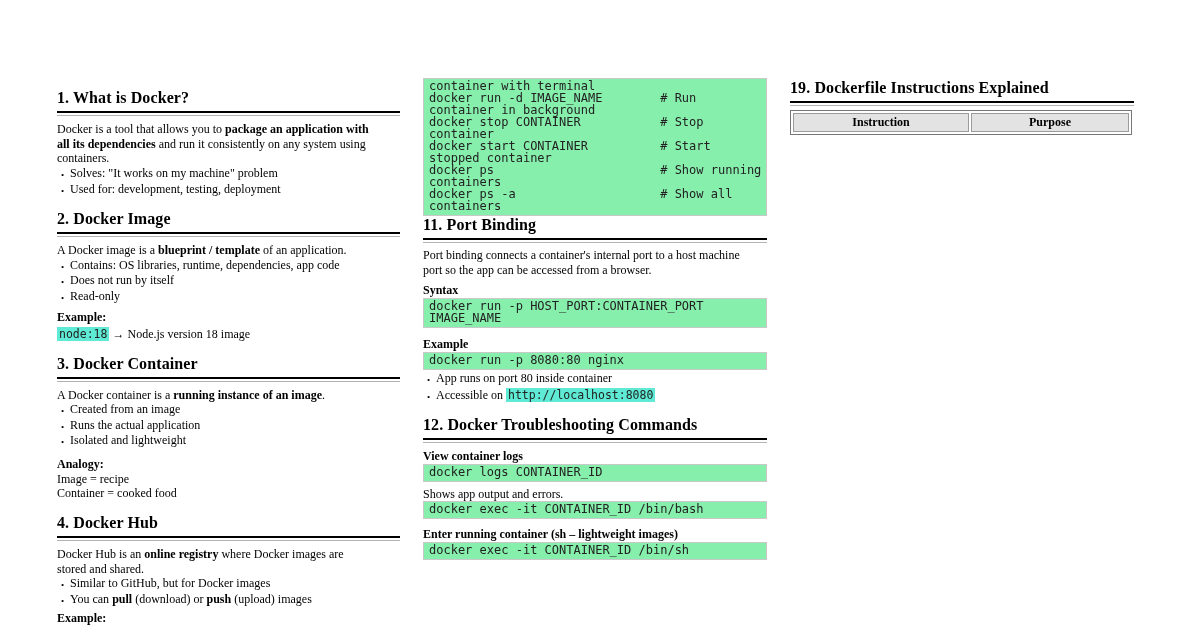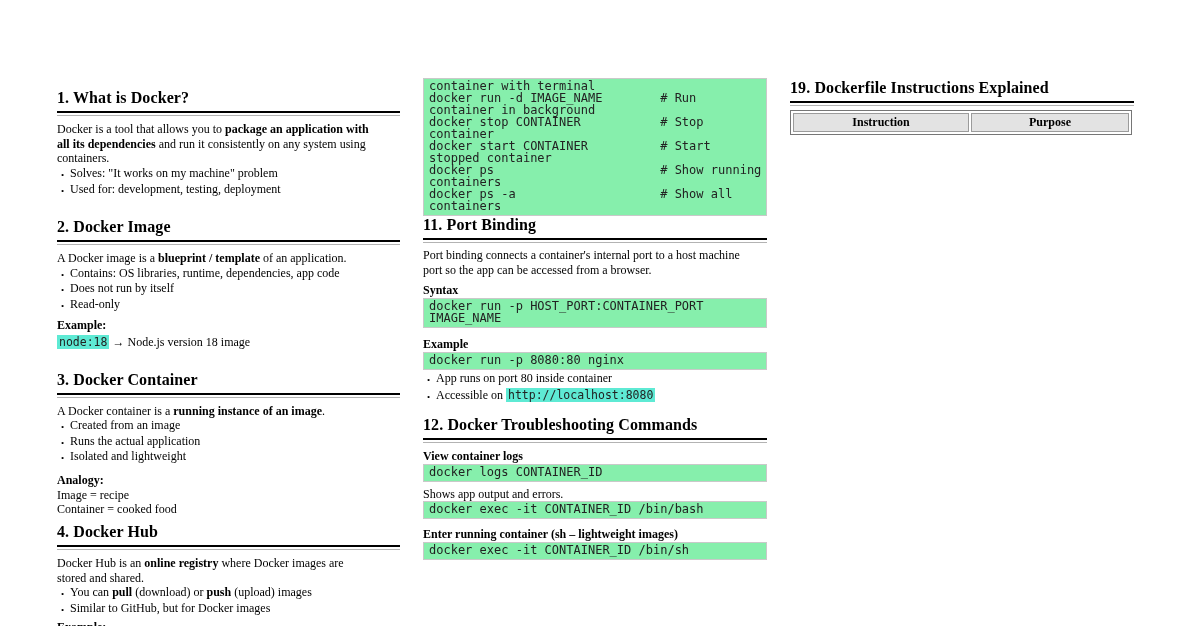--- a/index.html
+++ b/index.html
@@ -31,22 +31,22 @@
   code.icode {
     font-family:"DejaVu Sans Mono", monospace; font-size:11.5px;
     background:#5eead4; padding:0 2px; color:#222;
   }
 
   table.dtable { border-collapse:separate; border-spacing:2px; border:1px solid #767676; width:342px; background:#fff; }
   th.dth { background:#e3e3e3; border:1px solid #9b9b9b; font-size:12px; text-align:center; padding:1px 4px; font-weight:bold; height:13px; font-family:"Liberation Serif", serif; }
   th.dth:first-child { width:166px; }
 
   .mt2{margin-top:2px}.mt4{margin-top:4px}.mt5{margin-top:5px}.mt6{margin-top:6px}
-  .mt7{margin-top:7px}.mt8{margin-top:8px}.mt9{margin-top:9px}.mt11{margin-top:6px}
-  .mt12{margin-top:12px}.mt13{margin-top:21px}.mt15{margin-top:0}
+  .mt7{margin-top:7px}.mt8{margin-top:8px}.mt9{margin-top:9px}.mt11{margin-top:13px}
+  .mt12{margin-top:12px}.mt13{margin-top:13px}.mt15{margin-top:0}
 </style>
 </head>
 <body>
 
 <div class="col" id="col-left">
   <div class="sec-title">1. What is Docker?</div>
   <div class="rule"></div>
   <div class="para mt6">Docker is a tool that allows you to <b>package an application with</b><br><b>all its dependencies</b> and run it consistently on any system using<br>containers.</div>
   <ul class="blist mt7">
       <li class="bitem">Solves: "It works on my machine" problem</li>
@@ -73,22 +73,22 @@
       <li class="bitem">Isolated and lightweight</li>
     </ul>
   <div class="blabel mt8">Analogy:</div>
   <div class="plainlines">Image = recipe
 Container = cooked food</div>
 
   <div class="sec-title mt11">4. Docker Hub</div>
   <div class="rule"></div>
   <div class="para mt6">Docker Hub is an <b>online registry</b> where Docker images are<br>stored and shared.</div>
   <ul class="blist mt5">
+      <li class="bitem">Similar to GitHub, but for Docker images</li>
       <li class="bitem">You can <b>pull</b> (download) or <b>push</b> (upload) images</li>
-      <li class="bitem">Similar to GitHub, but for Docker images</li>
     </ul>
   <div class="blabel mt4">Example:</div>
 </div>
 
 <div class="col" id="col-mid">
   <pre class="codeblock">container with terminal
 docker run -d IMAGE_NAME        # Run
 container in background
 docker stop CONTAINER           # Stop
 container

